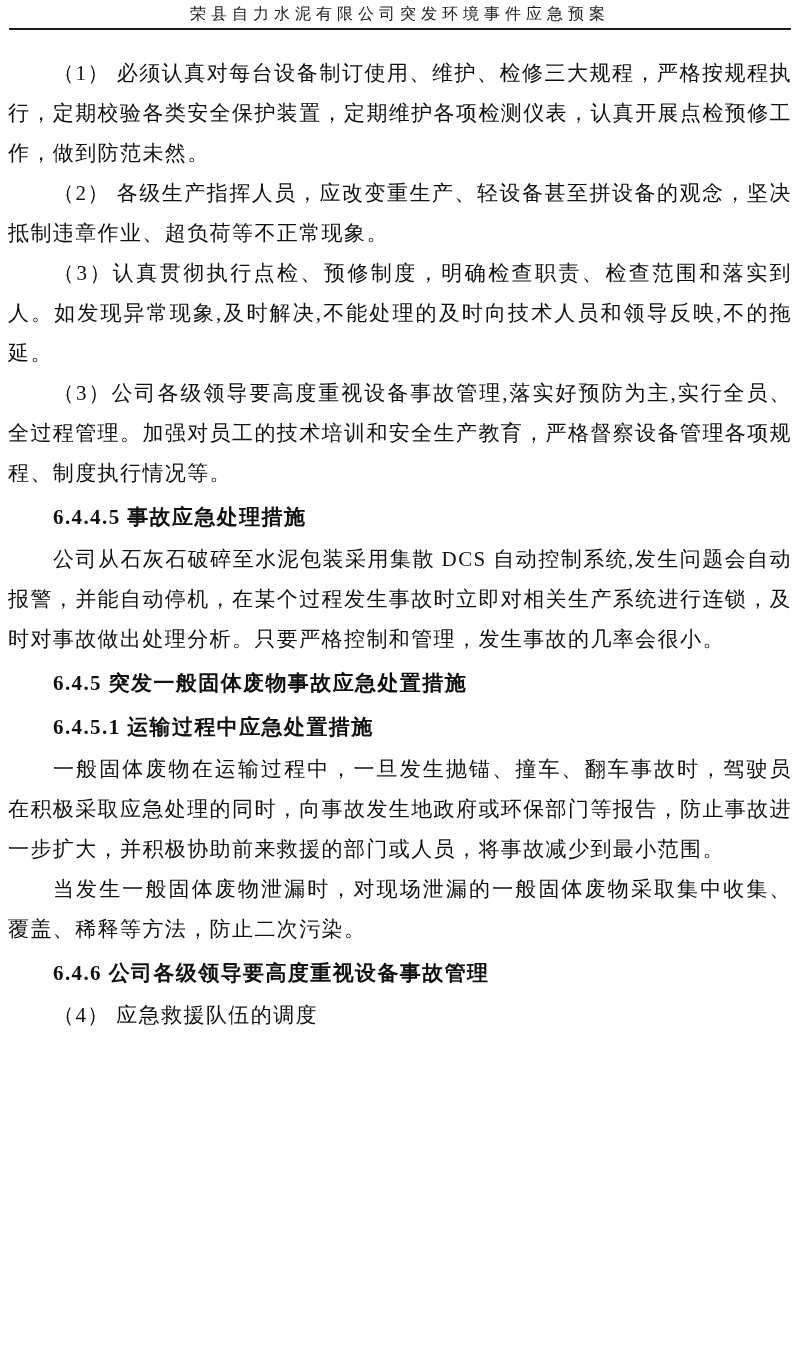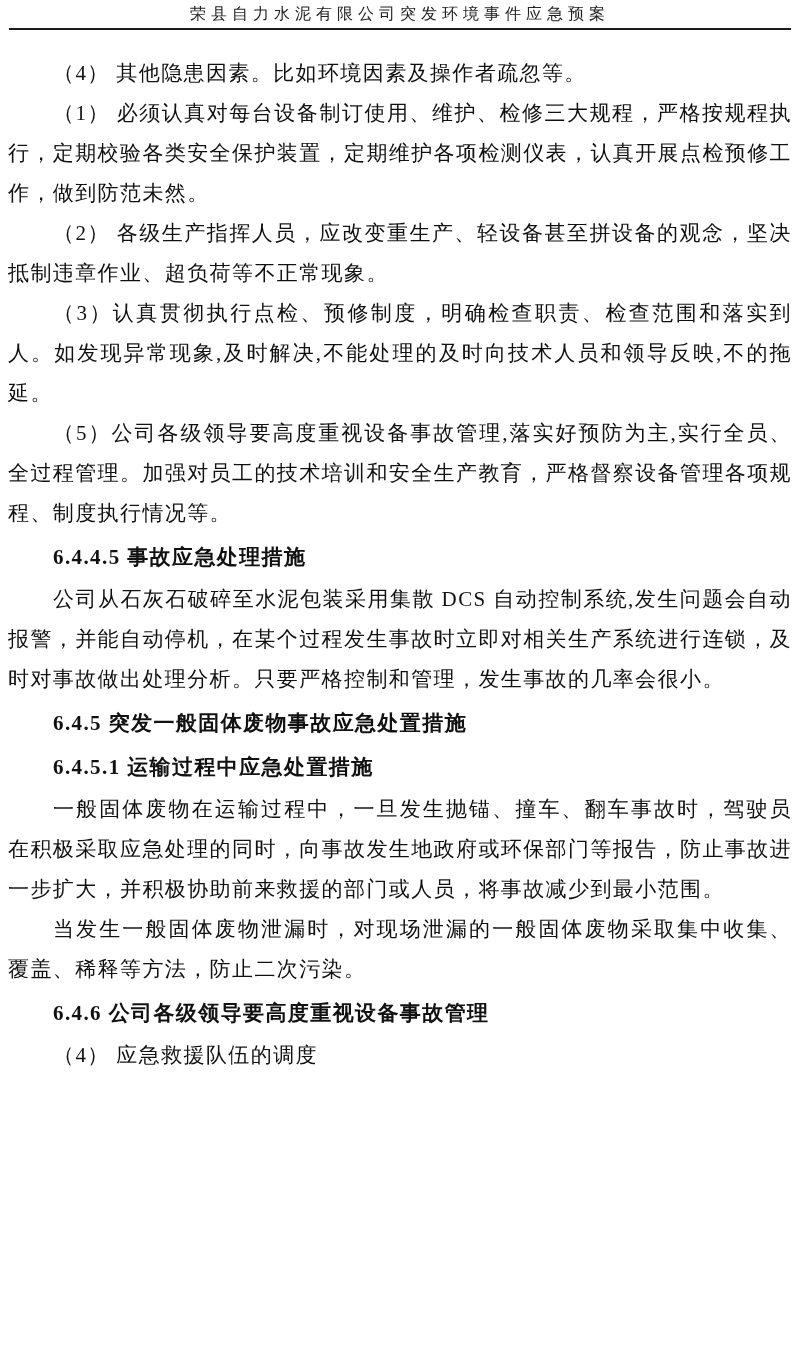--- a/index.html
+++ b/index.html
@@ -66,25 +66,24 @@
 <body>
 
 <div class="page">
 
   <div class="doc-header">
     <span class="doc-header-title">荣县自力水泥有限公司突发环境事件应急预案</span>
     <hr class="doc-header-rule">
   </div>
 
   <div class="content">
-    <p class="para">（4） 其他隐患因素。比如环境因素及操作者疏忽等。</p>
     <p class="para">（1） 必须认真对每台设备制订使用、维护、检修三大规程，严格按规程执行，定期校验各类安全保护装置，定期维护各项检测仪表，认真开展点检预修工作，做到防范未然。</p>
     <p class="para">（2） 各级生产指挥人员，应改变重生产、轻设备甚至拼设备的观念，坚决抵制违章作业、超负荷等不正常现象。</p>
     <p class="para">（3）认真贯彻执行点检、预修制度，明确检查职责、检查范围和落实到人。如发现异常现象,及时解决,不能处理的及时向技术人员和领导反映,不的拖延。</p>
-    <p class="para">（5）公司各级领导要高度重视设备事故管理,落实好预防为主,实行全员、全过程管理。加强对员工的技术培训和安全生产教育，严格督察设备管理各项规程、制度执行情况等。</p>
+    <p class="para">（3）公司各级领导要高度重视设备事故管理,落实好预防为主,实行全员、全过程管理。加强对员工的技术培训和安全生产教育，严格督察设备管理各项规程、制度执行情况等。</p>
     <h3 class="heading">6.4.4.5 事故应急处理措施</h3>
     <p class="para">公司从石灰石破碎至水泥包装采用集散 DCS 自动控制系统,发生问题会自动报警，并能自动停机，在某个过程发生事故时立即对相关生产系统进行连锁，及时对事故做出处理分析。只要严格控制和管理，发生事故的几率会很小。</p>
     <h3 class="heading">6.4.5 突发一般固体废物事故应急处置措施</h3>
     <h3 class="heading">6.4.5.1 运输过程中应急处置措施</h3>
     <p class="para">一般固体废物在运输过程中，一旦发生抛锚、撞车、翻车事故时，驾驶员在积极采取应急处理的同时，向事故发生地政府或环保部门等报告，防止事故进一步扩大，并积极协助前来救援的部门或人员，将事故减少到最小范围。</p>
     <p class="para">当发生一般固体废物泄漏时，对现场泄漏的一般固体废物采取集中收集、覆盖、稀释等方法，防止二次污染。</p>
     <h3 class="heading">6.4.6 公司各级领导要高度重视设备事故管理</h3>
     <p class="para">（4） 应急救援队伍的调度</p>
   </div>
 

